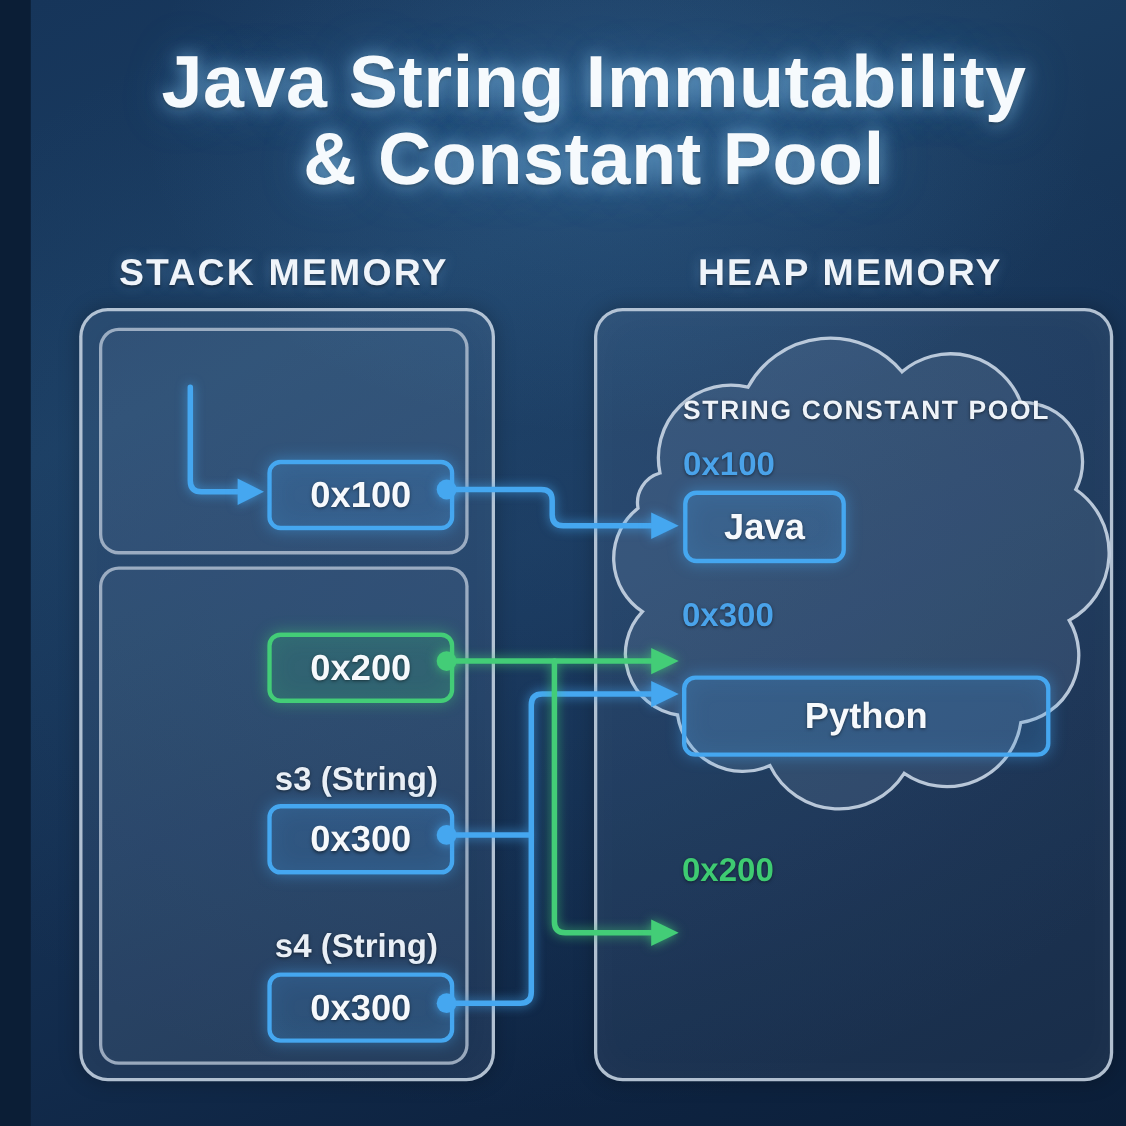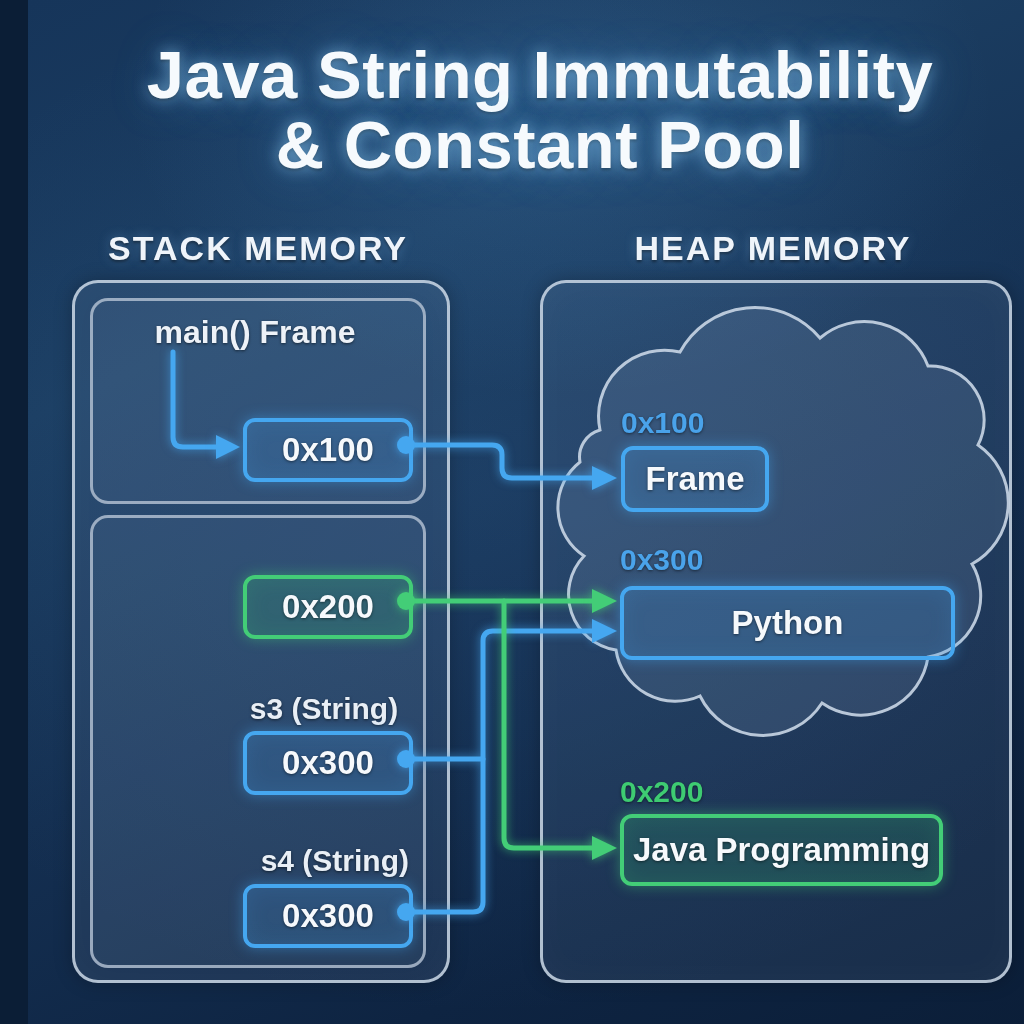--- a/index.html
+++ b/index.html
@@ -74,52 +74,49 @@
          A 70 70 0 0 1 944 564
          A 62 62 0 0 1 900 657
          A 68 68 0 0 1 794 703
          A 70 70 0 0 1 672 696
          A 60 60 0 0 1 588 650
          A 56 56 0 0 1 556 556
          A 58 58 0 0 1 552 462
          A 28 28 0 0 1 572 430 Z" fill="rgba(173,197,225,0.13)" stroke="rgba(201,214,229,0.9)" stroke-width="3"></path>
   </svg>
 
-  <div class="frame-title" style="left:62px;top:314px;width:330px;">main() Frame</div>
   <div class="valbox blue" style="left:215px;top:418px;width:162px;height:56px;">
     <span>0x100</span>
   </div>
 
   <div class="valbox green" style="left:215px;top:575px;width:162px;height:56px;">
     <span>0x200</span>
   </div>
   <div class="varlabel" style="left:211px;top:692px;width:170px;">s3 (String)</div>
   <div class="valbox blue" style="left:215px;top:731px;width:162px;height:56px;">
     <span>0x300</span>
   </div>
-  <div class="varlabel" style="left:211px;top:844px;width:170px;text-align:right;">s4 (String)</div>
+  <div class="varlabel" style="left:211px;top:844px;width:170px;">s4 (String)</div>
   <div class="valbox blue" style="left:215px;top:884px;width:162px;height:56px;">
     <span>0x300</span>
   </div>
 
+  <div class="pool-title" style="left:593px;top:360px;">STRING CONSTANT POOL</div>
 
   <div class="addr blue" style="left:593px;top:406px;">0x100</div>
   <div class="valbox blue" style="left:593px;top:446px;width:140px;height:58px;">
-    <span>Frame</span>
+    <span>Java</span>
   </div>
 
   <div class="addr blue" style="left:592px;top:543px;">0x300</div>
-  <div class="valbox blue" style="left:592px;top:586px;width:327px;height:66px;">
+  <div class="valbox blue" style="left:592px;top:614px;width:327px;height:66px;">
     <span>Python</span>
   </div>
 
   <div class="addr green" style="left:592px;top:775px;">0x200</div>
-  <div class="valbox green" style="left:592px;top:814px;width:315px;height:64px;">
-    <span>Java Programming</span>
-  </div>
 
   <svg class="layer arrows" width="1024" height="1024" viewBox="0 0 1024 1024">
     <g class="blue-ink" stroke="#45a7f0" stroke-width="5" fill="none" stroke-linecap="round" stroke-linejoin="round">
       <path d="M145,352 L145,437 Q145,447 155,447 L188,447"></path>
       <path d="M378,445 L464,445 Q474,445 474,455 L474,468 Q474,478 484,478 L564,478"></path>
       <path d="M378,759 L455,759"></path>
       <path d="M378,912 L445,912 Q455,912 455,902 L455,641 Q455,631 465,631 L564,631"></path>
     </g>
     <g class="blue-ink" fill="#45a7f0" stroke="none">
       <polygon points="188,435 212,447 188,459"></polygon>

